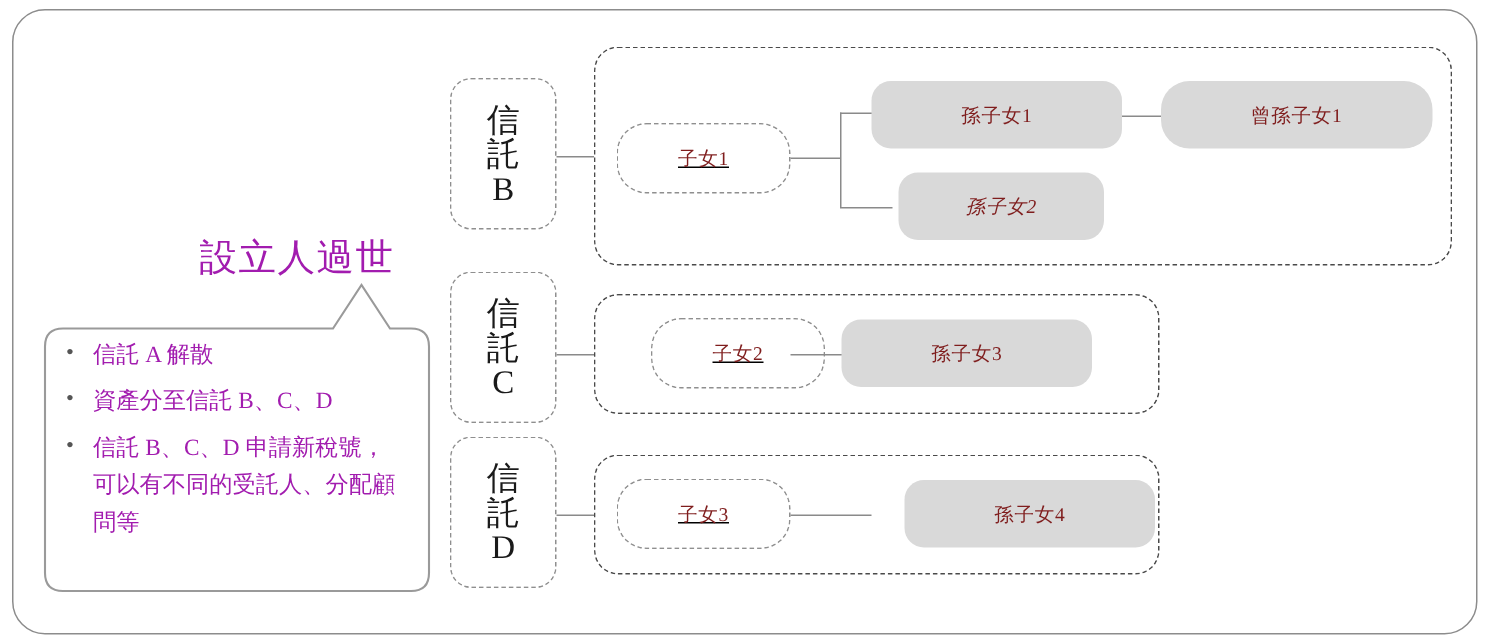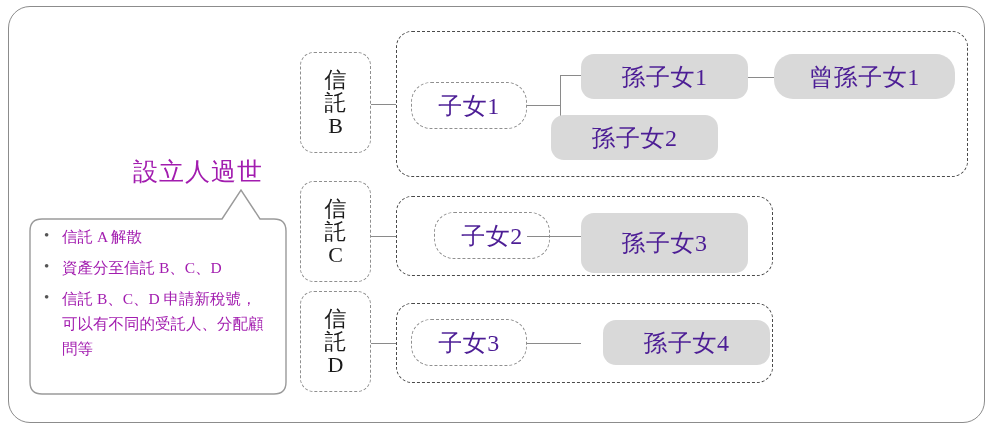--- a/index.html
+++ b/index.html
@@ -22,22 +22,22 @@
     left: 8px; top: 6px;
     width: 977px; height: 417px;
     border: 1.4px solid #8c8c8c;
     border-radius: 22px;
     background: transparent;
   }
 
   
   .node-label {
     white-space: nowrap;
-    color: #4c1d95;
-    font-size: 24px;
+    color: #7f1d1d;
+    font-size: 13px;
     letter-spacing: 0.5px;
   }
 
   
   .trust-box {
     position: absolute;
     border: 1.6px dashed #8f8f8f;
     border-radius: 14px;
     background: #ffffff;
     display: flex;
@@ -64,20 +64,21 @@
 
   
   .child-box {
     position: absolute;
     border: 1.6px dashed #8f8f8f;
     border-radius: 20px;
     background: #ffffff;
     display: flex;
     align-items: center;
     justify-content: center;
+    text-decoration: underline;
   }
 
   
   .gray-box {
     position: absolute;
     background: #d9d9d9;
     border-radius: 13px;
     display: flex;
     align-items: center;
     justify-content: center;
@@ -206,39 +207,39 @@
 
   <div class="h-line" style="left:527px; top:105px; width:33px;"></div>
   <div class="v-line" style="left:560px; top:75px; height:63px;"></div>
   <div class="h-line" style="left:560px; top:75px; width:35px;"></div>
   <div class="h-line" style="left:560px; top:138px; width:35px;"></div>
 
   <div class="gray-box" style="left:581px; top:54px; width:167px; height:45px;">
     <span class="node-label">孫子女1</span>
   </div>
 
-  <div class="gray-box" style="left:551px; top:115px; width:167px; height:45px;">
+  <div class="gray-box" style="left:599px; top:115px; width:137px; height:45px;font-style:italic;">
     <span class="node-label">孫子女2</span>
   </div>
 
   <div class="h-line" style="left:748px; top:77px; width:26px;"></div>
 
   <div class="gray-box" style="left:774px; top:54px; width:181px; height:45px;border-radius:19px;">
     <span class="node-label">曾孫子女1</span>
   </div>
 
   <div class="group-box" style="left:396px; top:196px; width:377px; height:80px;"></div>
 
   <div class="child-box" style="left:434px; top:212px; width:116px; height:47px;text-align:center;">
     <span class="node-label">子女2</span>
   </div>
 
   <div class="h-line" style="left:527px; top:236px; width:54px;"></div>
 
-  <div class="gray-box" style="left:581px; top:213px; width:167px; height:60px;align-items:center;">
+  <div class="gray-box" style="left:561px; top:213px; width:167px; height:45px;align-items:center;">
     <span class="node-label">孫子女3</span>
   </div>
 
   <div class="group-box" style="left:396px; top:303px; width:377px; height:80px;"></div>
 
   <div class="child-box" style="left:411px; top:319px; width:116px; height:47px;justify-content:center;">
     <span class="node-label">子女3</span>
   </div>
 
   <div class="h-line" style="left:527px; top:343px; width:54px;"></div>

